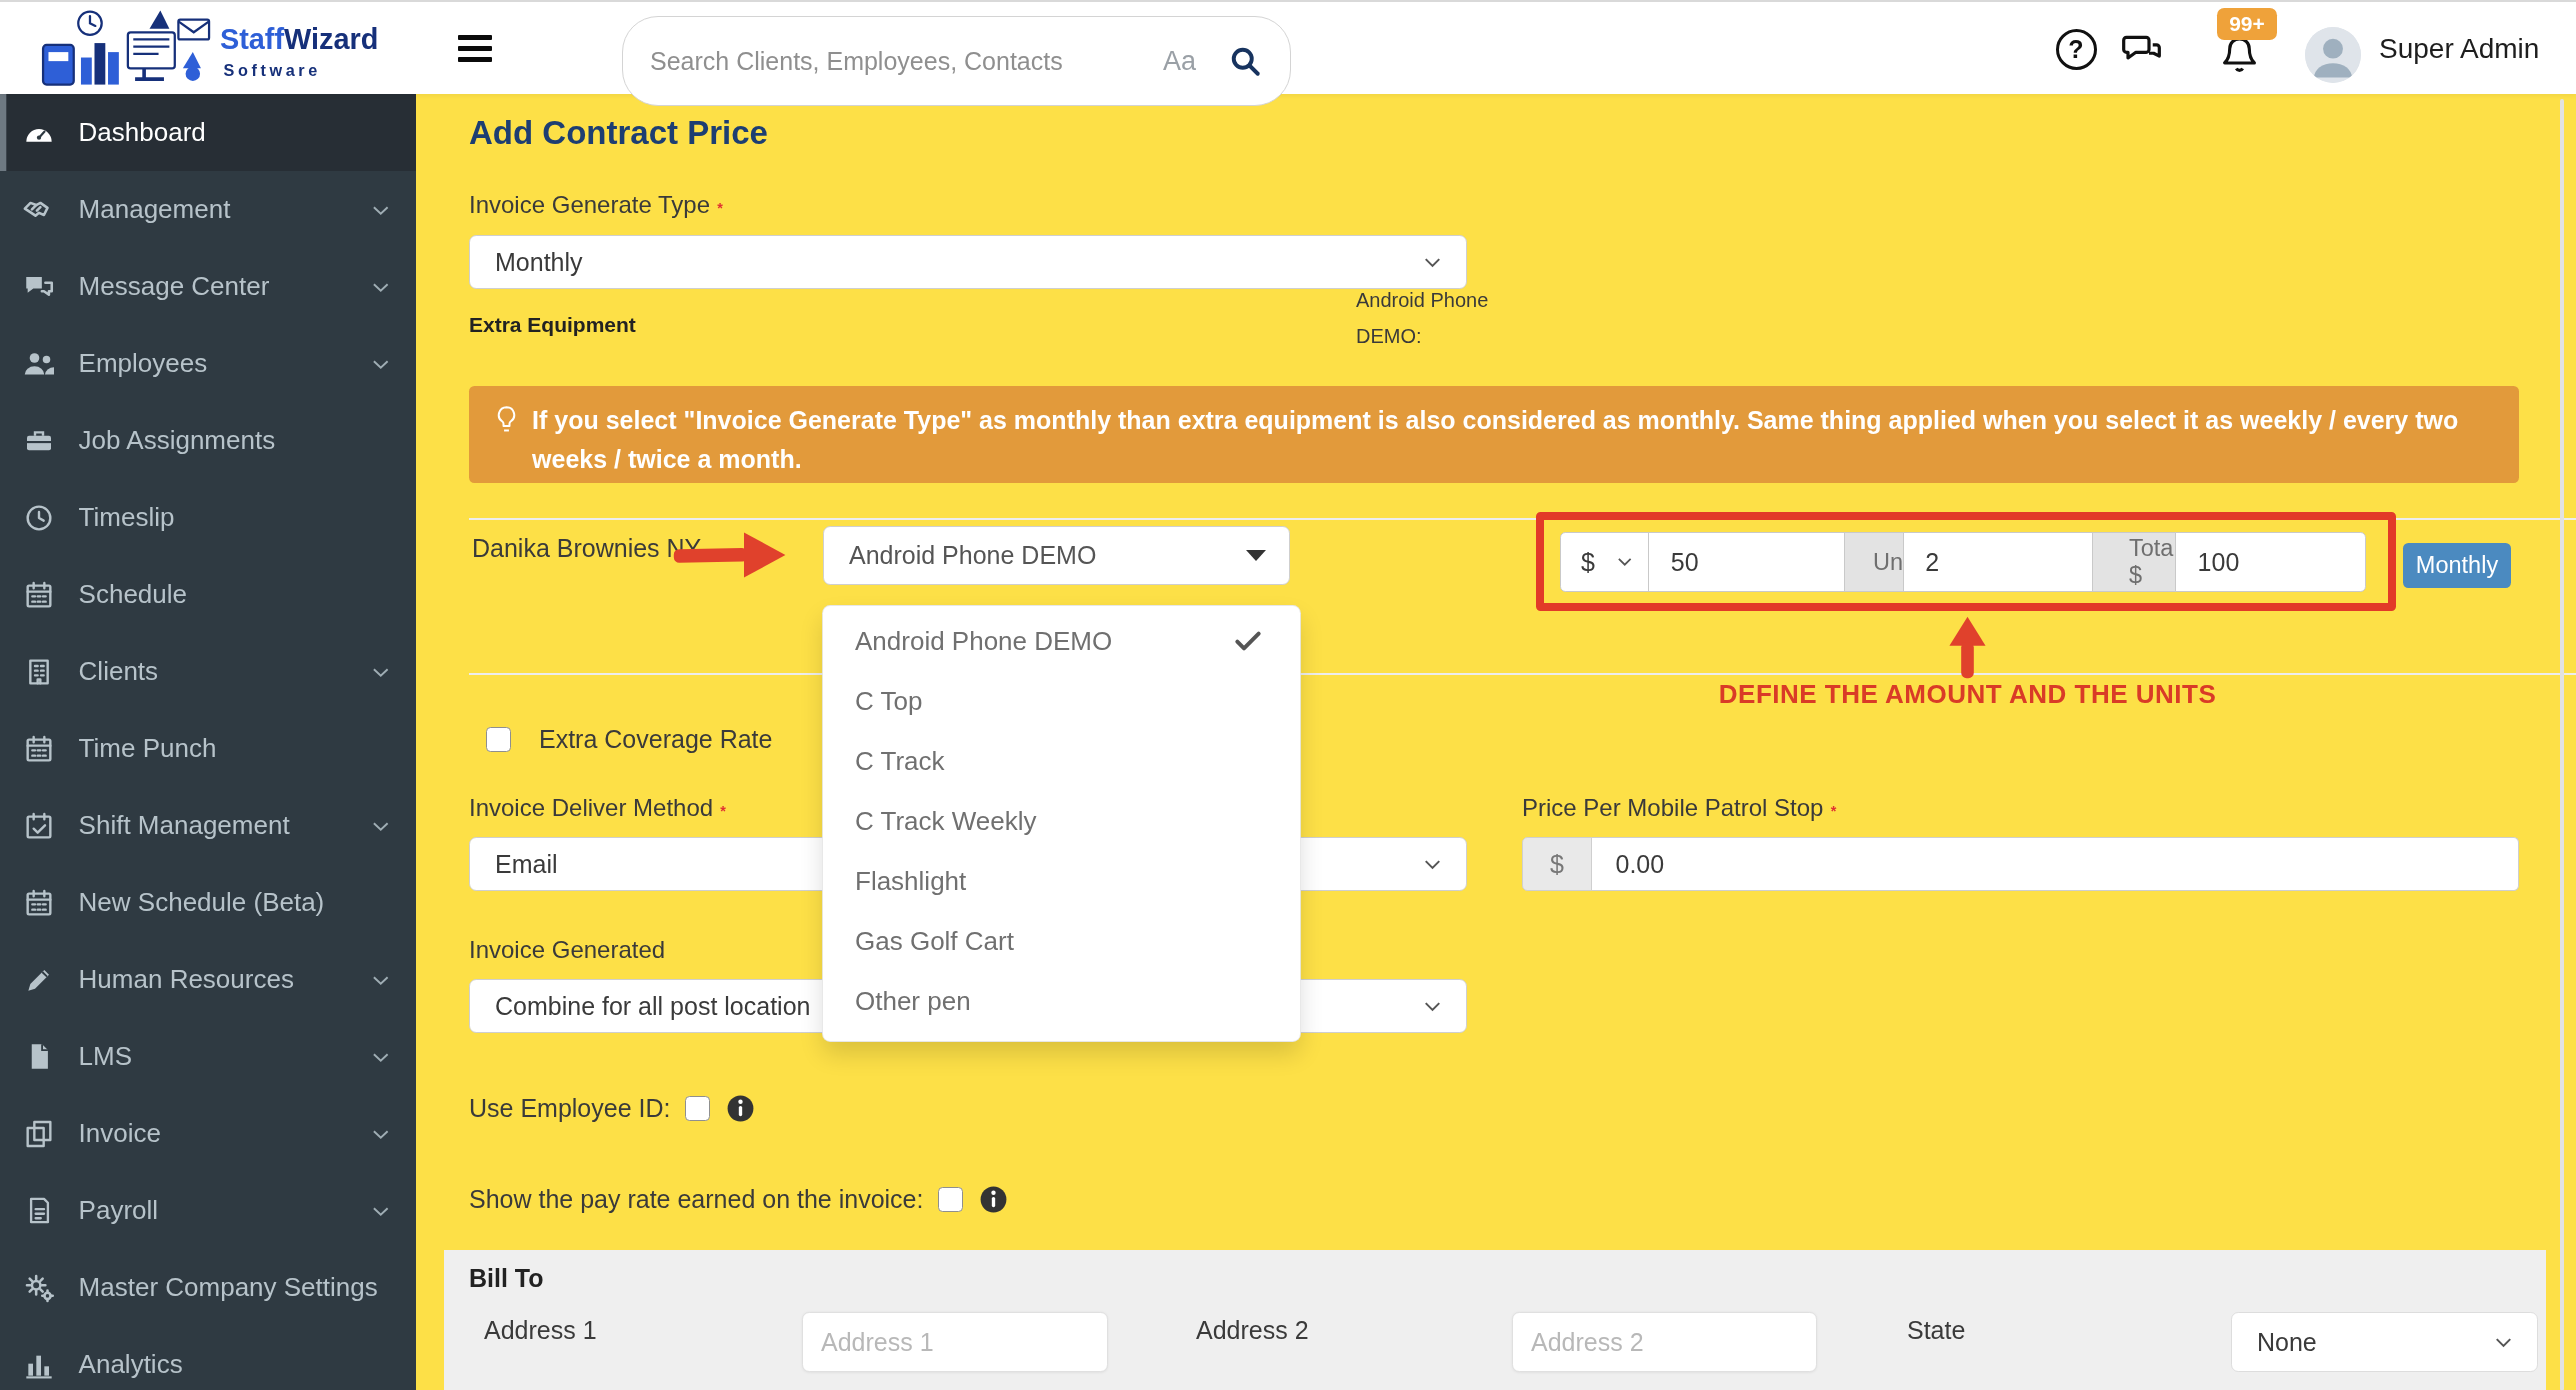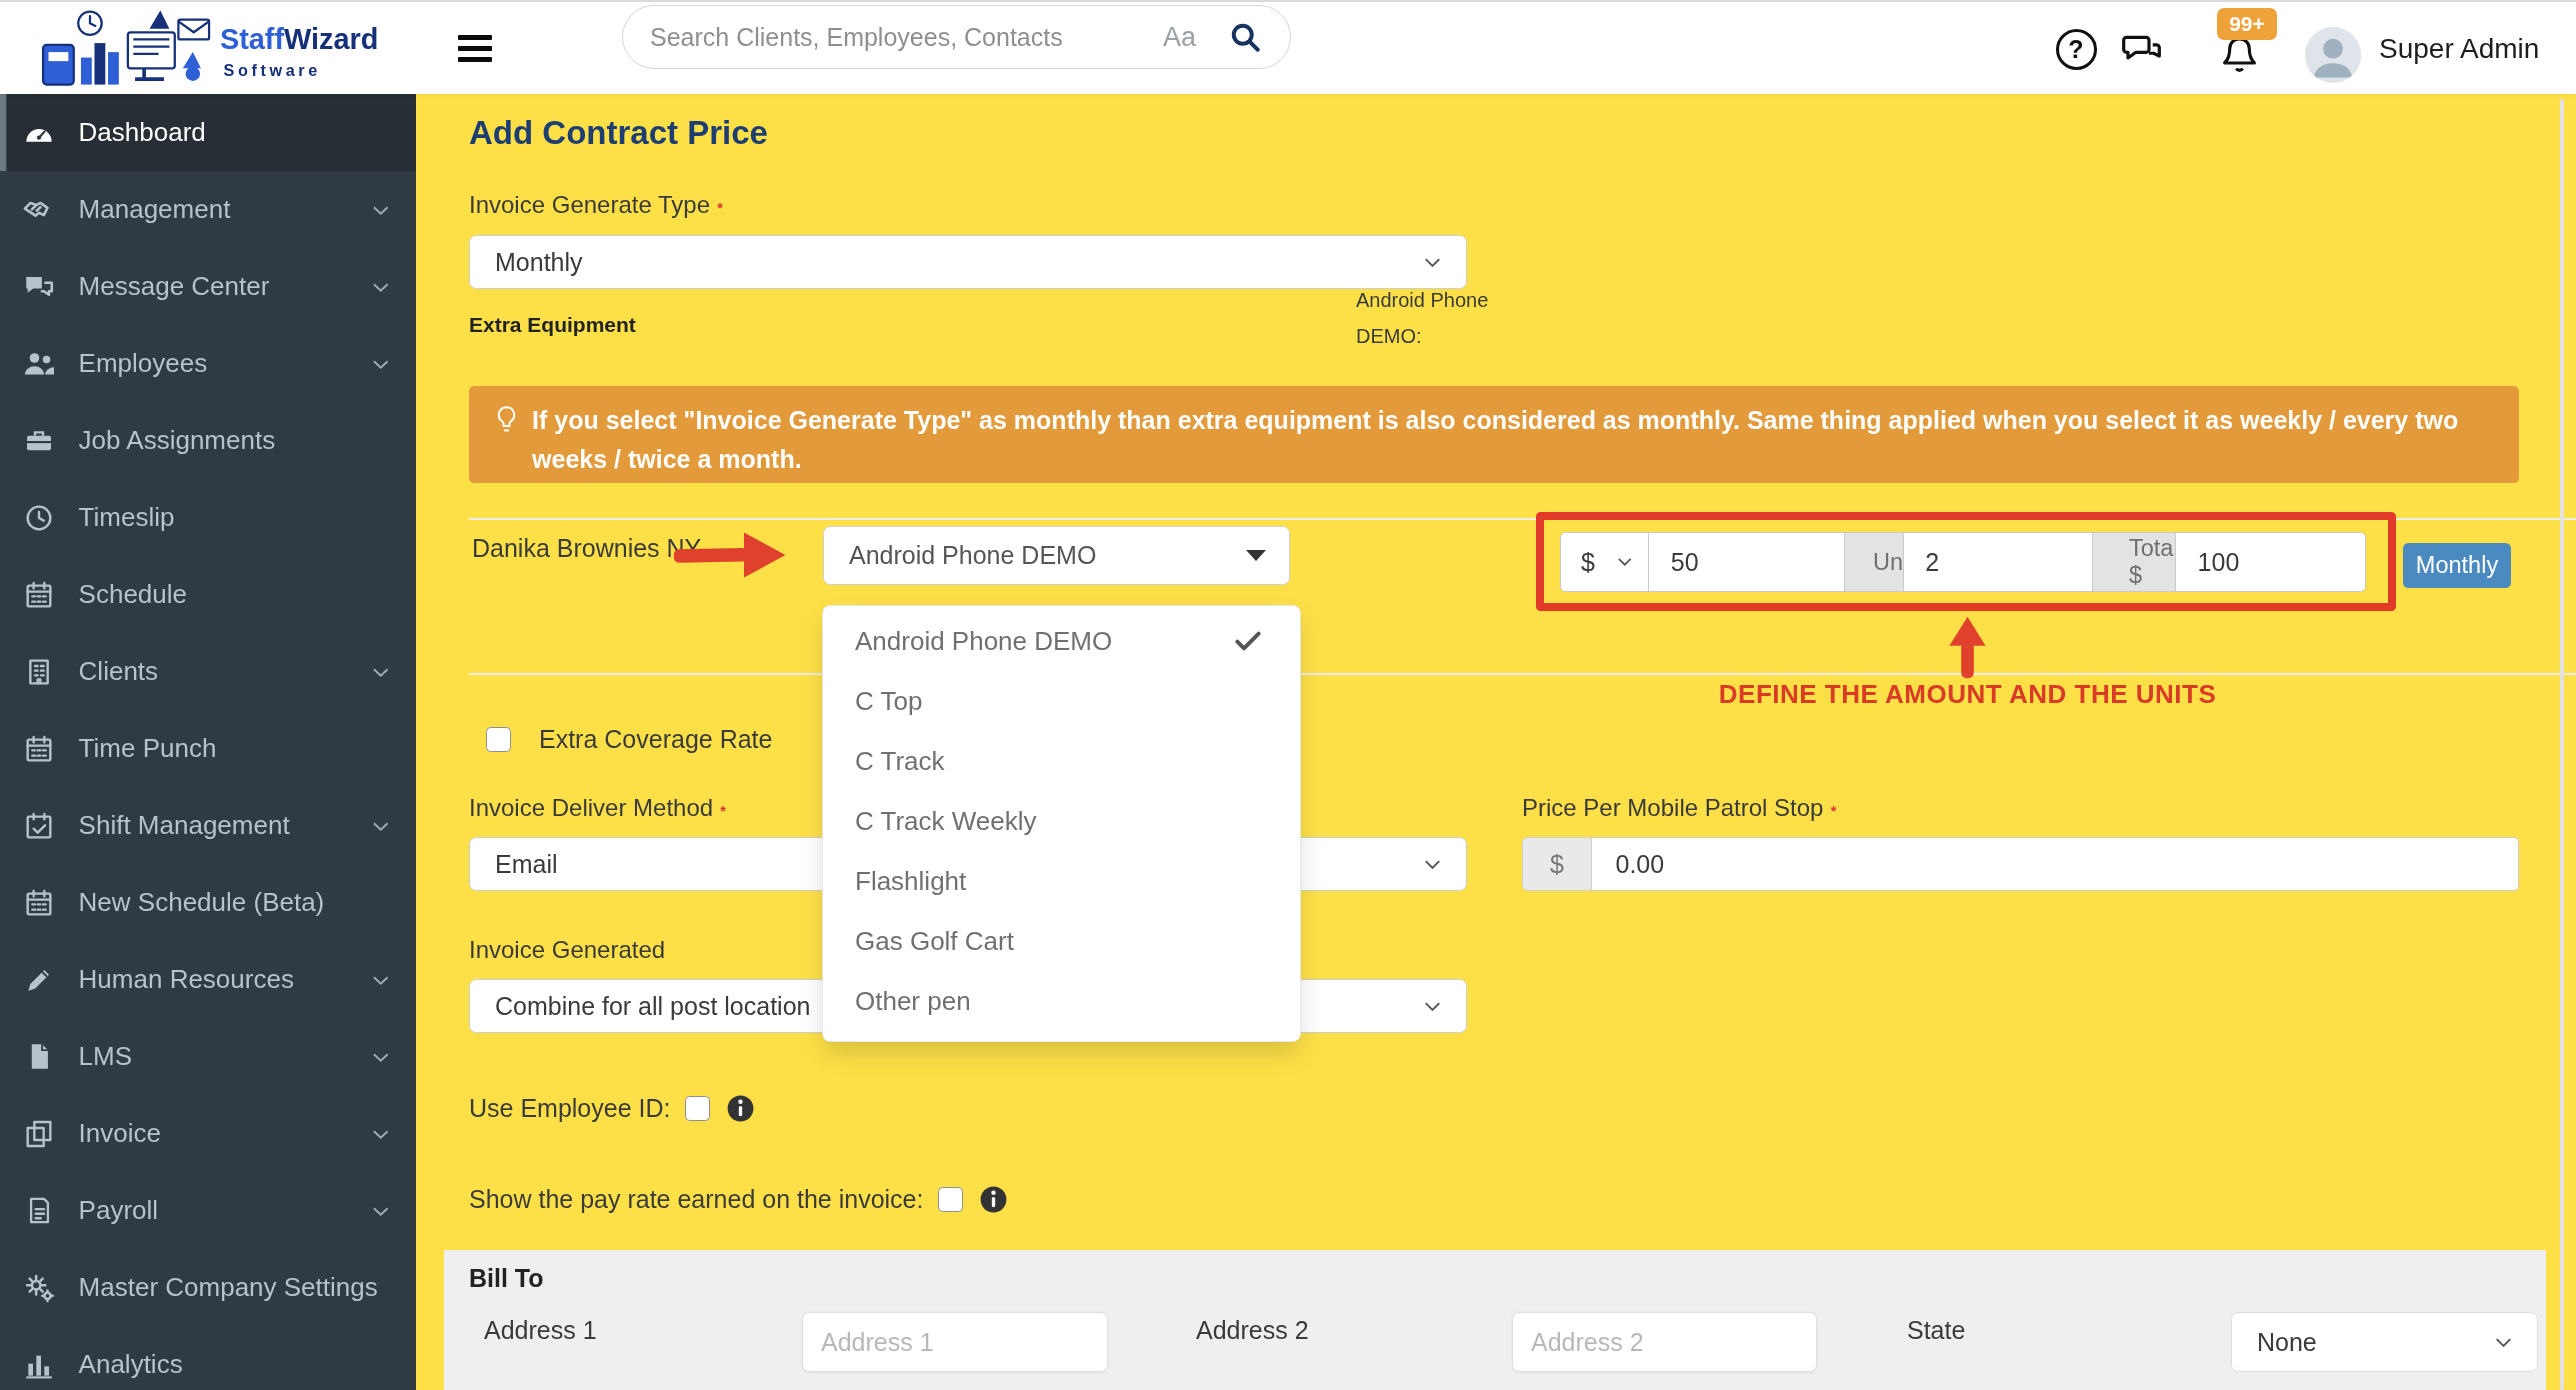--- a/index.html
+++ b/index.html
@@ -9,21 +9,21 @@
   }
   *{box-sizing:border-box;margin:0;padding:0;font-family:"Liberation Sans","DejaVu Sans",sans-serif;}
   html,body{background:#fff;}
   #app{position:relative;width:2576px;height:1391px;background:#fff;overflow:hidden;}
 
   
   #header{position:absolute;left:0;top:0;width:2576px;height:94px;background:#fff;border-top:2.7px solid #d9d9d9;box-shadow:0 1.8px 4.5px rgba(0,0,0,.05);z-index:50;}
   #logo{position:absolute;left:34px;top:5.4px;width:379px;height:83px;cursor:pointer;}
   #hamburger{position:absolute;left:458px;top:33px;width:34px;height:27px;display:flex;flex-direction:column;justify-content:space-between;cursor:pointer;}
   #hamburger span{display:block;height:5.4px;background:#0b0b0b;border-radius:0.9px;}
-  #searchbar{position:absolute;left:622px;top:3px;width:669px;height:64px;border:1.8px solid #d4d4d4;border-radius:36px;background:#fff;display:flex;align-items:center;padding:0 27px;}
+  #searchbar{position:absolute;left:622px;top:14px;width:669px;height:90px;border:1.8px solid #d4d4d4;border-radius:36px;background:#fff;display:flex;align-items:center;padding:0 27px;}
   #search-input{flex:1;border:none;outline:none;font-size:25px;color:#444;background:transparent;}
   #search-input::placeholder{color:#8f8f8f;}
   #case-toggle{font-size:27px;color:#9aa0a6;margin-right:31px;cursor:pointer;}
   .hicon{position:absolute;top:0;height:94px;display:flex;align-items:center;justify-content:center;cursor:pointer;}
   #help-btn{left:2049px;width:54px;}
   #chat-btn{left:2112px;width:58px;}
   #bell-btn{left:2208px;width:63px;}
   #help-circle{width:41px;height:41px;border:3.2px solid #111;border-radius:50%;display:flex;align-items:center;justify-content:center;font-size:25px;font-weight:bold;color:#111;}
   #badge{position:absolute;left:2217px;top:6.3px;min-width:60px;height:32px;background:#efa23a;color:#fff;font-size:21px;font-weight:bold;border-radius:7.2px;display:flex;align-items:center;justify-content:center;padding:0 7.2px;z-index:2;}
   #avatar{position:absolute;left:2305px;top:25px;width:56px;height:56px;border-radius:50%;background:#dfe4ea;overflow:hidden;cursor:pointer;}

